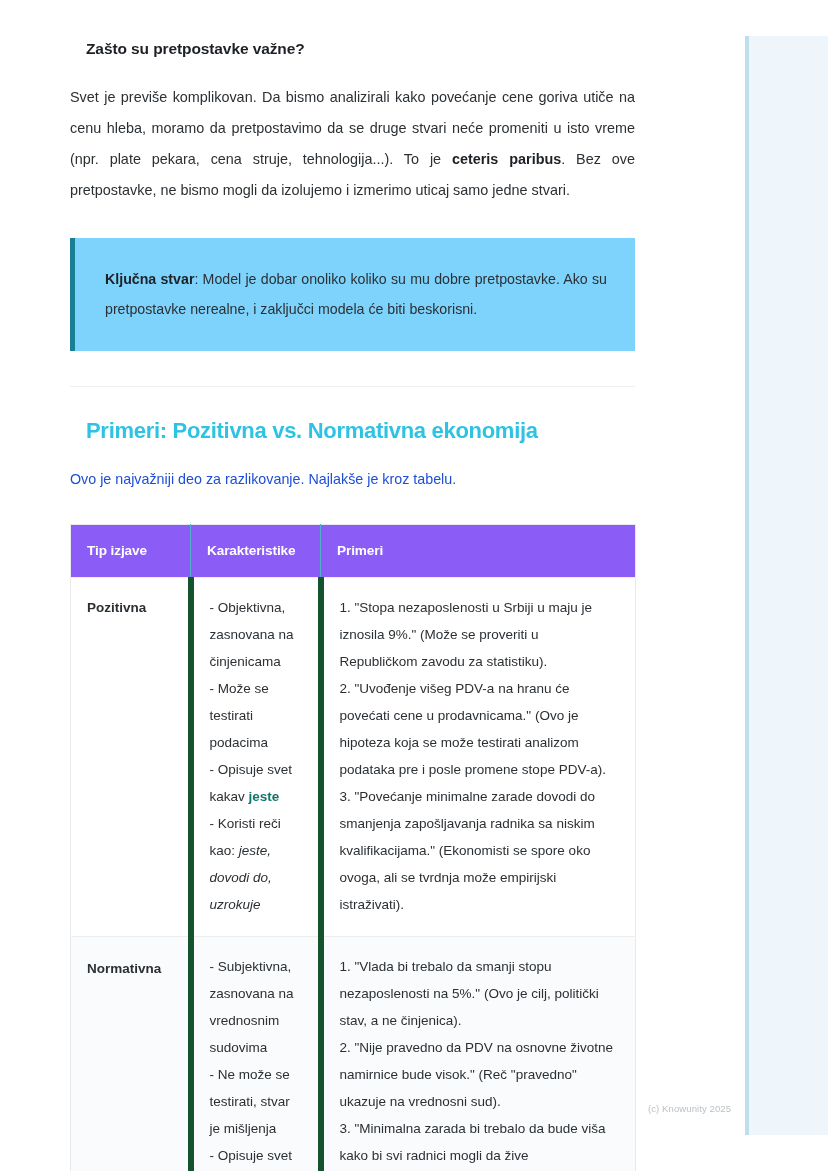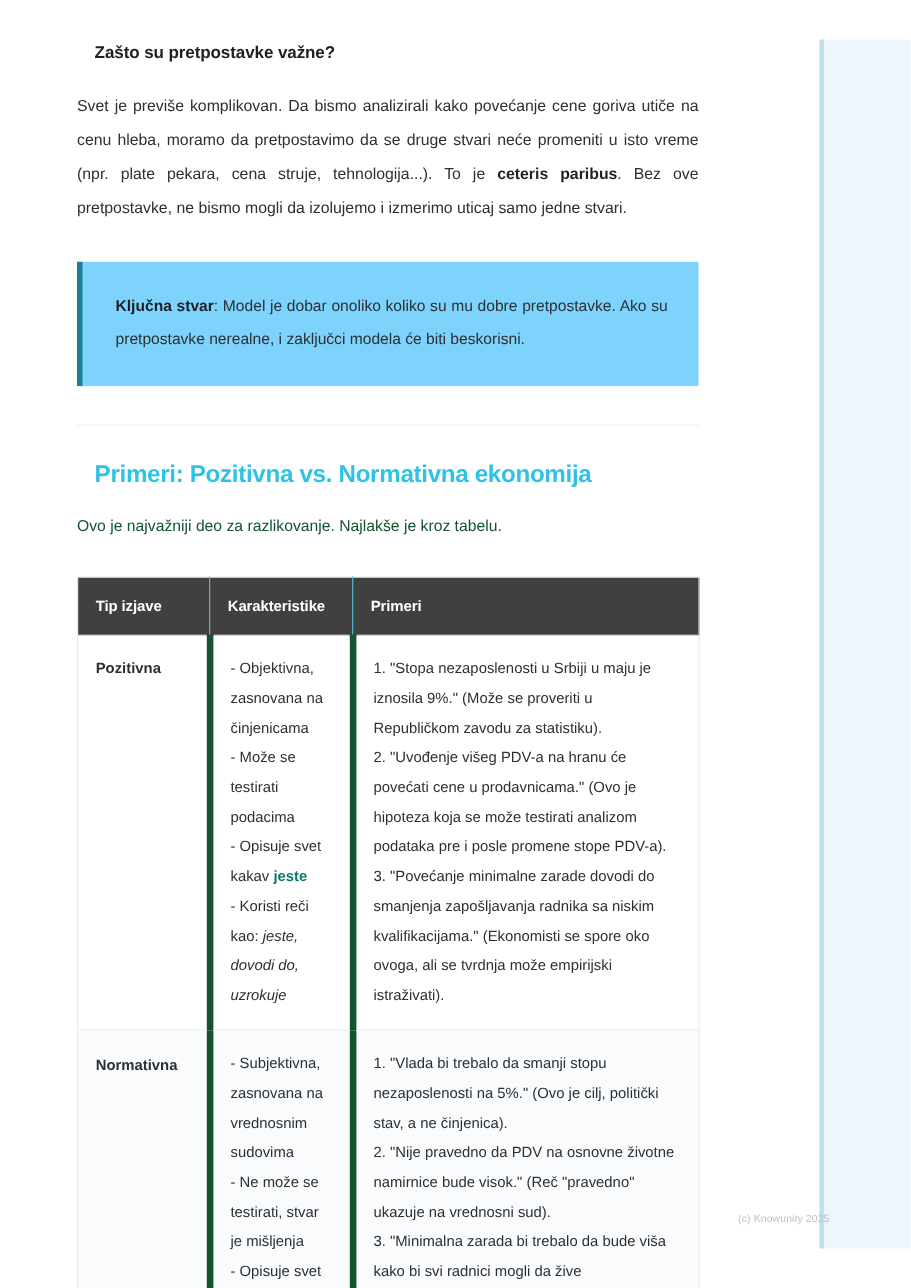--- a/index.html
+++ b/index.html
@@ -92,34 +92,34 @@
     font-size: 22px;
     font-weight: bold;
     color: #2fc3e3;
     margin: 31px 0 0 16px;
     letter-spacing: -0.3px;
   }
 
   p.lead {
     font-size: 14.3px;
     line-height: 1.9;
-    color: #14532d;
+    color: #1d4ed8;
     margin: 22px 0 0 0;
   }
 
   
   table.cmp {
     margin-top: 31px;
     border-collapse: collapse;
     width: 565px;
     table-layout: fixed;
     border: 1px solid #e7eaed;
   }
   table.cmp th {
-    background: #404040;
+    background: #8b5cf6;
     color: #ffffff;
     font-size: 13.6px;
     font-weight: bold;
     text-align: left;
     padding: 18px 16px 19px 16px;
     border-right: 1px solid #4fb2c9;
     vertical-align: middle;
     letter-spacing: -0.1px;
   }
   table.cmp th:last-child { border-right: none; }
@@ -149,21 +149,21 @@
   .col-2 { width: 130px; }
   .col-3 { width: 315px; }
 
   .chars i { font-style: italic; }
   .chars b { font-weight: bold; color: #0f766e; margin-top: 42px; }
 
   
   #watermark {
     position: absolute;
     top: 1103px;
-    left: 671px;
+    left: 648px;
     font-size: 9.5px;
     color: #b9c2c8;
     letter-spacing: 0.1px;
     white-space: nowrap;
   }
 </style>
 </head>
 <body>
 
 <div id="right-panel"></div>

